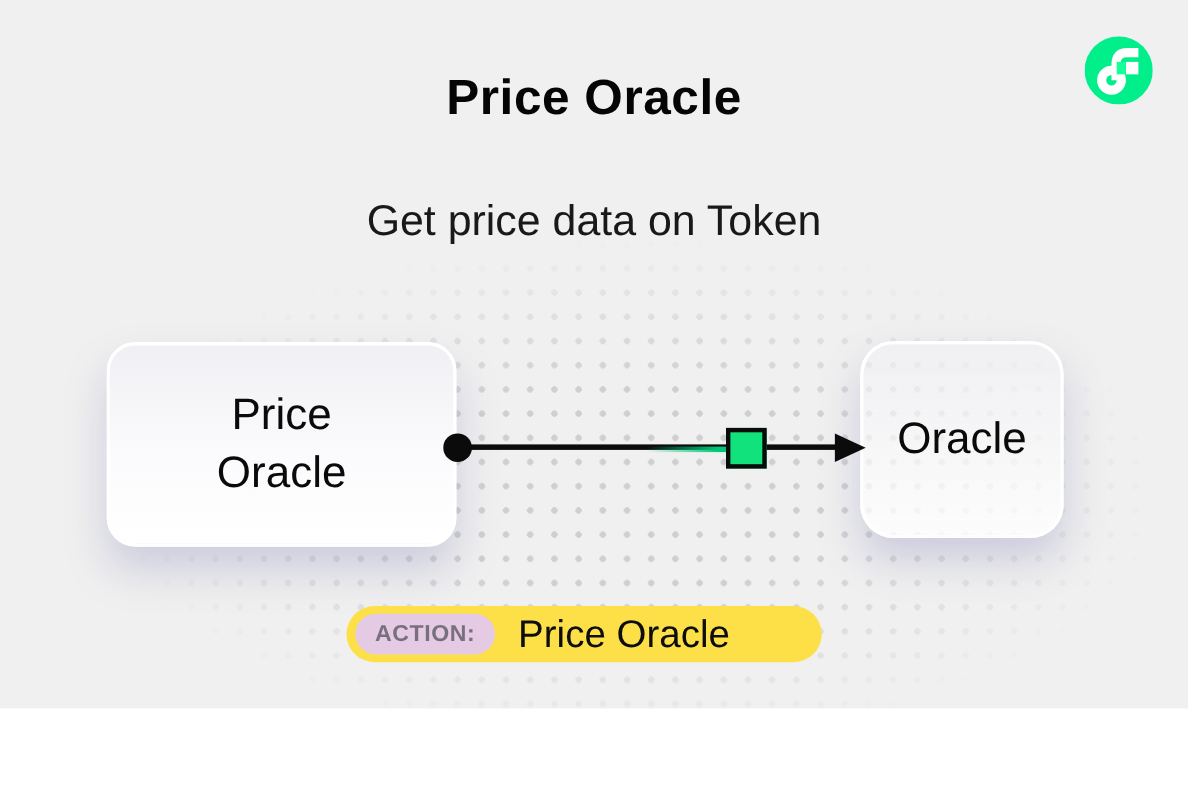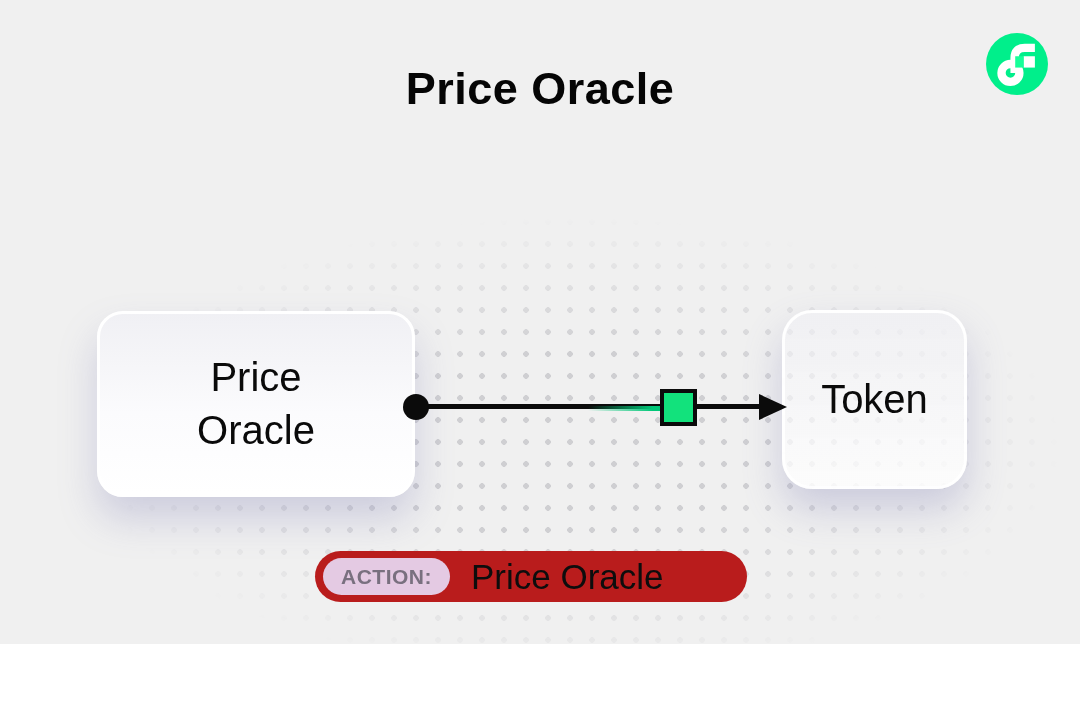--- a/index.html
+++ b/index.html
@@ -95,21 +95,21 @@
     width: 29px; height: 29px;
     background: #12e27c;
     border: 4px solid #0b0b0b;
   }
 
   
   .action-pill {
     position: absolute; left: 315px; top: 551px;
     width: 432px; height: 51px;
     border-radius: 26px;
-    background: #b91c1c;
+    background: #fde047;
     display: flex; align-items: center;
     box-sizing: border-box;
     padding-left: 8px;
   }
   .action-badge {
     height: 37px; padding: 0 18px;
     border-radius: 19px;
     background: #e4cae3;
     display: flex; align-items: center;
     font-size: 21px; font-weight: 700;
@@ -131,28 +131,29 @@
     <svg viewBox="0 0 52 52">
       <circle cx="26" cy="26" r="26" fill="#00EF8B"></circle>
       <circle cx="20.5" cy="33.5" r="7.5" fill="none" stroke="#ffffff" stroke-width="7"></circle>
       <path d="M24 33.5 V21 Q24 12.5 32.5 12.5 H41" fill="none" stroke="#ffffff" stroke-width="7"></path>
       <rect x="31.5" y="19.5" width="9.5" height="9.5" fill="#ffffff"></rect>
       <rect x="24.5" y="19.5" width="7" height="9.5" fill="#16FF99"></rect>
     </svg>
   </div>
 
   <div class="title">Price Oracle</div>
+  <div class="subtitle">Get price data on Token</div>
 
   <div>
     <div class="node node-source">
       <span class="node-label">Price Oracle</span>
     </div>
 
     <div class="node node-target">
-      <span class="node-label">Token</span>
+      <span class="node-label">Oracle</span>
     </div>
 
     <div class="edge-line"></div>
     <div class="edge-green-connector"></div>
     <div class="edge-start-dot"></div>
     <div class="edge-marker-square"></div>
     <div class="edge-arrowhead"></div>
 
     <div class="action-pill">
       <span class="action-badge">ACTION:</span>

